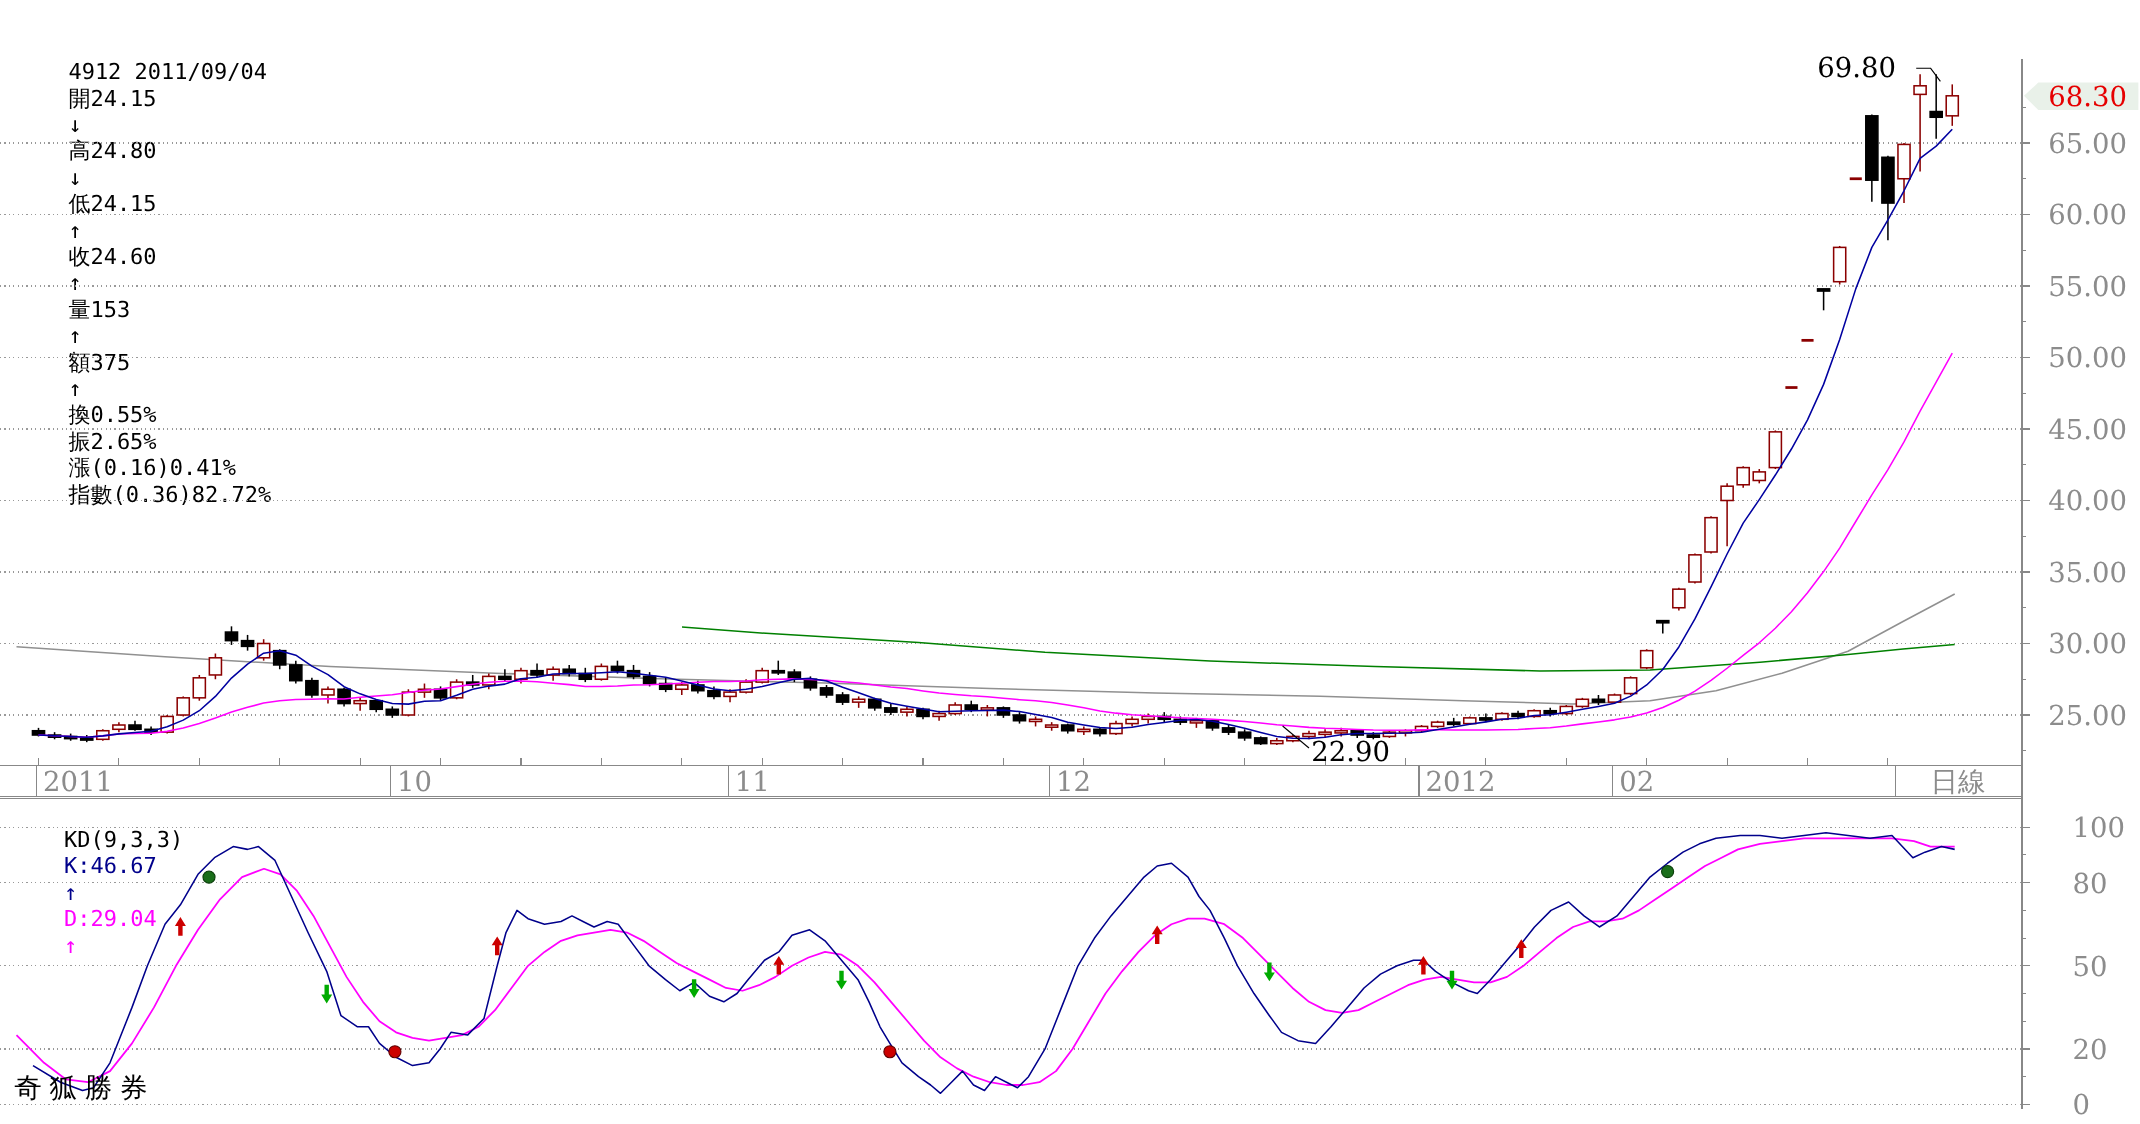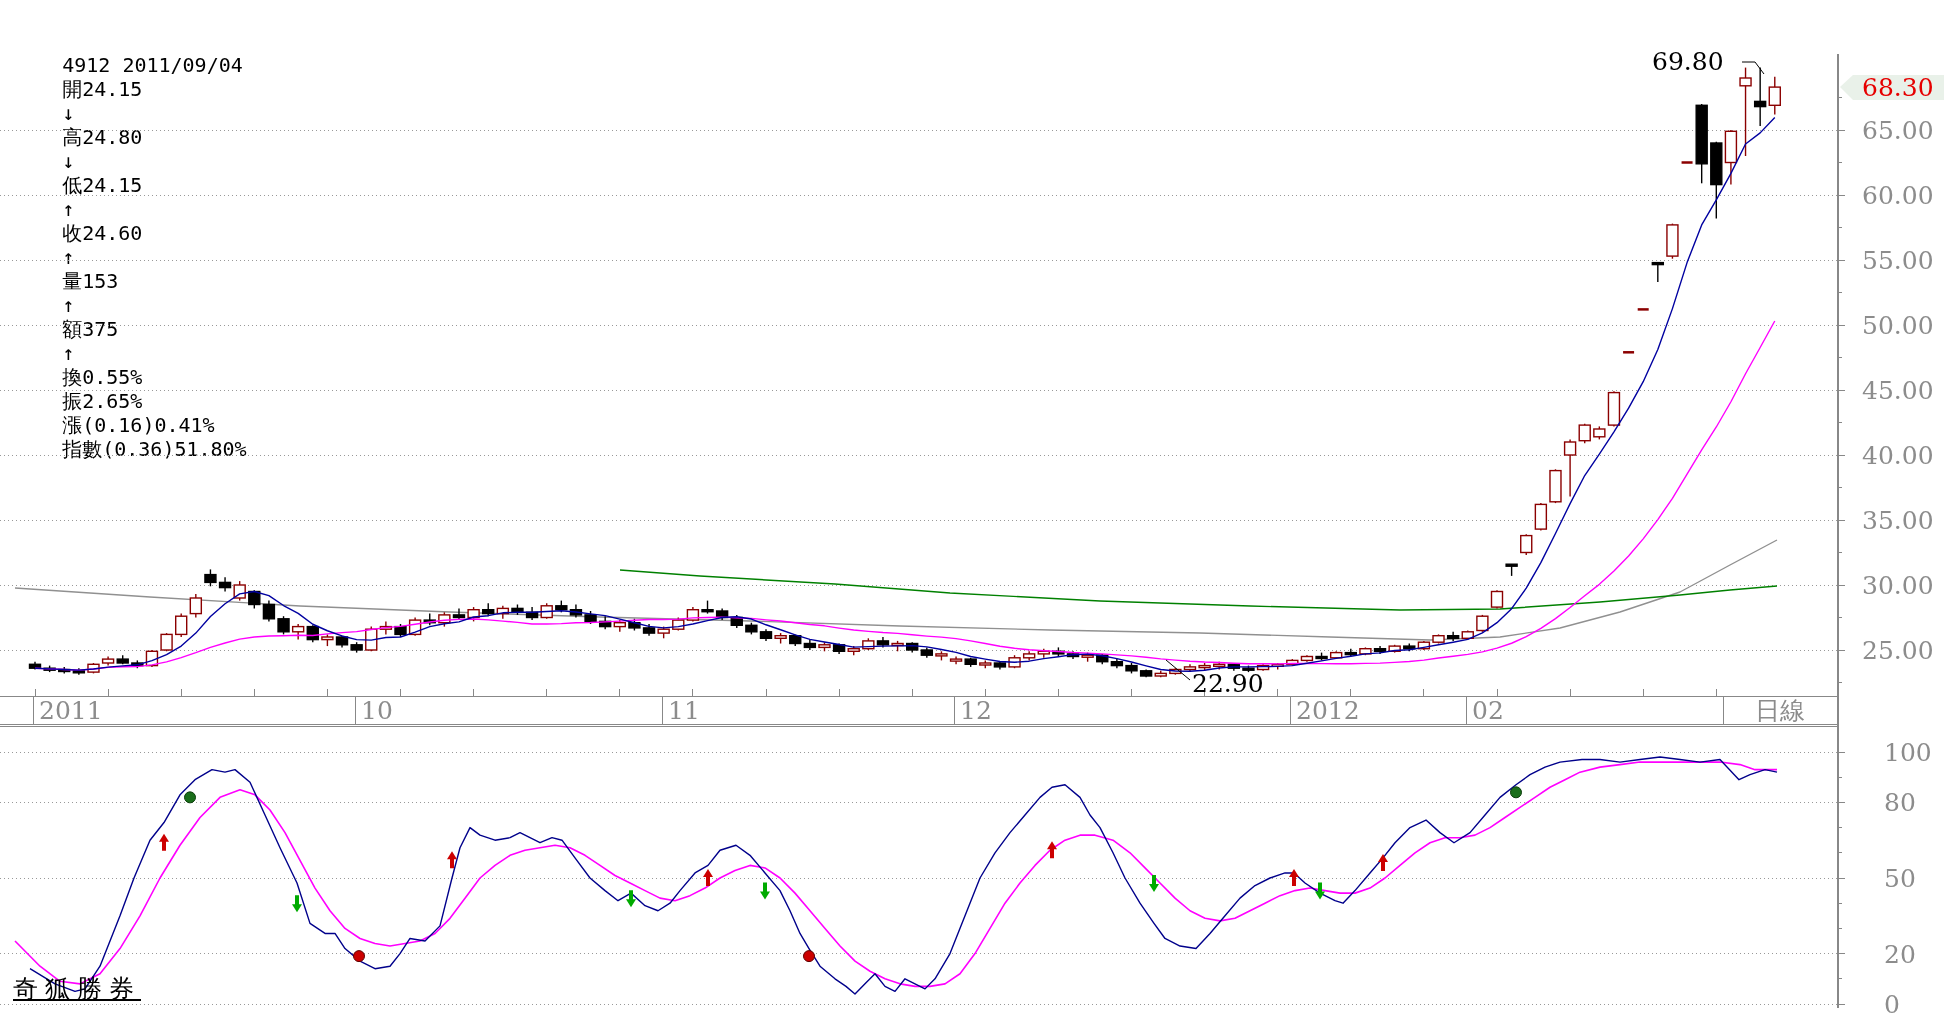--- a/index.html
+++ b/index.html
@@ -8,21 +8,21 @@
   .hdr{position:absolute;left:14px;white-space:pre;font-size:20px;line-height:24px;letter-spacing:0px;}
   #hdr1{top:4px;}
   #hdr2{top:29px;}
   #kdhdr{position:absolute;left:10px;top:727px;white-space:pre;font-size:20px;}
   .c-black{color:#000000;}
   .c-navy{color:#00008b;}
   .c-magenta{color:#ff00ff;}
   .c-gray{color:#808080;}
   .c-dred{color:#000000;}
   .grp{margin-right:10px;}
-  #watermark{position:absolute;left:13px;top:972px;font-size:25px;color:#000;letter-spacing:7px;text-decoration:underline;}
+  #watermark{position:absolute;left:13px;top:972px;font-size:25px;color:#000;letter-spacing:7px;}
   #chartsvg{position:absolute;left:0;top:0;}
 </style>
 </head>
 <body>
 
 <div id="stage">
 
 
   <div class="hdr" id="hdr2">
     <span class="c-black grp">4912 2011/09/04</span>
@@ -34,23 +34,30 @@
     <span class="c-black grp">↑</span>
     <span class="c-dred">收24.60</span>
     <span class="c-dred grp">↑</span>
     <span class="c-black">量153</span>
     <span class="c-black grp">↑</span>
     <span class="c-black">額375</span>
     <span class="c-black grp">↑</span>
     <span class="c-black grp">換0.55%</span>
     <span class="c-black grp">振2.65%</span>
     <span class="c-dred grp">漲(0.16)0.41%</span>
-    <span class="c-dred">指數(0.36)51.80%</span>
+    <span class="c-dred">指數(0.36)82.72%</span>
   </div>
 
+  <div id="kdhdr">
+    <span class="c-black grp">KD(9,3,3)</span>
+    <span class="c-navy">K:46.67</span>
+    <span class="c-navy grp">↑</span>
+    <span class="c-magenta">D:29.04</span>
+    <span class="c-magenta">↑</span>
+  </div>
 
   <div id="chart-root">
       <svg width="1945" height="1022" id="chartsvg">
         <line x1="0" y1="130" x2="1838" y2="130" stroke="#999999" stroke-width="1" stroke-dasharray="1,3" shape-rendering="crispEdges"></line>
         <line x1="0" y1="195" x2="1838" y2="195" stroke="#999999" stroke-width="1" stroke-dasharray="1,3" shape-rendering="crispEdges"></line>
         <line x1="0" y1="260" x2="1838" y2="260" stroke="#999999" stroke-width="1" stroke-dasharray="1,3" shape-rendering="crispEdges"></line>
         <line x1="0" y1="325" x2="1838" y2="325" stroke="#999999" stroke-width="1" stroke-dasharray="1,3" shape-rendering="crispEdges"></line>
         <line x1="0" y1="390" x2="1838" y2="390" stroke="#999999" stroke-width="1" stroke-dasharray="1,3" shape-rendering="crispEdges"></line>
         <line x1="0" y1="455" x2="1838" y2="455" stroke="#999999" stroke-width="1" stroke-dasharray="1,3" shape-rendering="crispEdges"></line>
         <line x1="0" y1="520" x2="1838" y2="520" stroke="#999999" stroke-width="1" stroke-dasharray="1,3" shape-rendering="crispEdges"></line>

